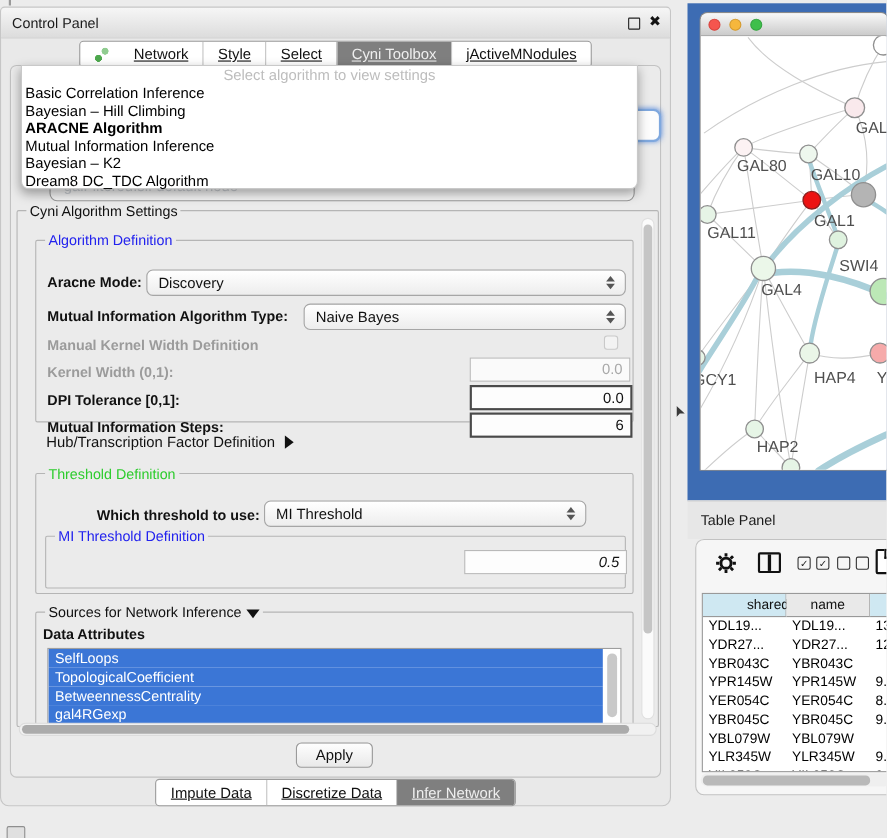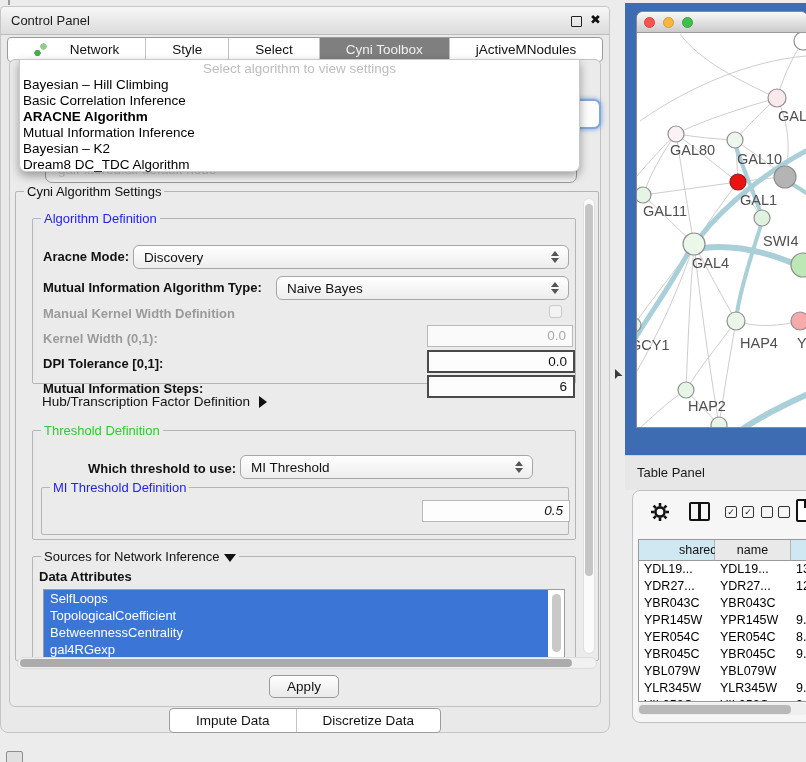--- a/index.html
+++ b/index.html
@@ -10,22 +10,22 @@
   .control-panel{position:absolute;left:0;top:6px;width:610px;height:727px;background:#e9e9e9;
     border:1px solid #c6c6c6;border-radius:4px 4px 8px 8px;box-sizing:border-box;}
   .titlebar{position:absolute;left:0;top:0;right:0;height:27px;border-radius:4px 4px 0 0;
     background:linear-gradient(#f6f6f6,#dcdcdc);border-bottom:1px solid #bdbdbd;}
   .cp-title{position:absolute;left:10px;top:0;line-height:27px;font-size:13px;color:#1a1a1a;}
   .win-restore{position:absolute;right:27px;top:9px;width:9px;height:9px;border:1.6px solid #222;border-radius:1px;}
   .win-close{position:absolute;right:8px;top:5px;font-size:13px;font-weight:bold;color:#111;}
 
   .seg-row{position:absolute;left:0;right:0;display:flex;justify-content:center;}
   .seg{display:flex;border:1px solid #9b9b9b;border-radius:4px;background:#fff;height:23px;overflow:hidden;}
-  .seg .tab{padding:0 26px;line-height:23px;font-size:13.5px;color:#111;border-left:1px solid #c4c4c4;
-    display:flex;align-items:center;gap:23px;white-space:nowrap;}
+  .seg .tab{padding:0 13px;line-height:23px;font-size:13.5px;color:#111;border-left:1px solid #c4c4c4;
+    display:flex;align-items:center;gap:23px;white-space:nowrap;text-decoration:underline;}
   .seg .tab:first-child{border-left:none;}
   .seg .tab.selected{background:#7f7f7f;color:#efefef;}
   .top-tabs{top:30px;}
   .bottom-tabs{top:701px;}
   .net-glyph{display:inline-block;width:13px;height:14px;
     background:radial-gradient(circle at 3.5px 10px,#4ea84e 0 3px,transparent 3.4px),
                radial-gradient(circle at 9.5px 3.5px,#90cc90 0 3px,transparent 3.4px);}
 
   .inner-panel{position:absolute;left:8px;top:52px;width:592px;height:648px;background:#ebebeb;
     border:1px solid #c2c2c2;border-radius:6px;box-sizing:border-box;}
@@ -169,22 +169,22 @@
     <div class="inner-panel"></div>
 
     <div class="combo-focus-frag"></div>
     <div class="combo-sliver">
       <span>galFiltered.sif default node</span>
     </div>
 
     <div class="algo-dd">
       <div class="dd-header">Select algorithm to view settings</div>
       <div id="algo-options">
+          <div class="dd-item">Basic Correlation Inference</div>
           <div class="dd-item">Bayesian – Hill Climbing</div>
-          <div class="dd-item">Basic Correlation Inference</div>
           <div class="dd-item bold">ARACNE Algorithm</div>
           <div class="dd-item">Mutual Information Inference</div>
           <div class="dd-item">Bayesian – K2</div>
           <div class="dd-item">Dream8 DC_TDC Algorithm</div>
         </div>
     </div>
 
     <div class="fieldset cyni">
       <span class="legend">Cyni Algorithm Settings</span>
 
@@ -270,20 +270,23 @@
 
     <div class="apply-btn">Apply</div>
 
     <div class="seg-row bottom-tabs">
       <div class="seg" id="bottom-tabs-seg">
           <div class="tab">
             <span>Impute Data</span>
           </div>
           <div class="tab">
             <span>Discretize Data</span>
+          </div>
+          <div class="tab selected">
+            <span>Infer Network</span>
           </div>
         </div>
     </div>
   </div>
 
   <div class="network-panel">
     <div class="net-window">
       <div class="net-titlebar">
         <span class="light red"></span>
         <span class="light yellow"></span>

